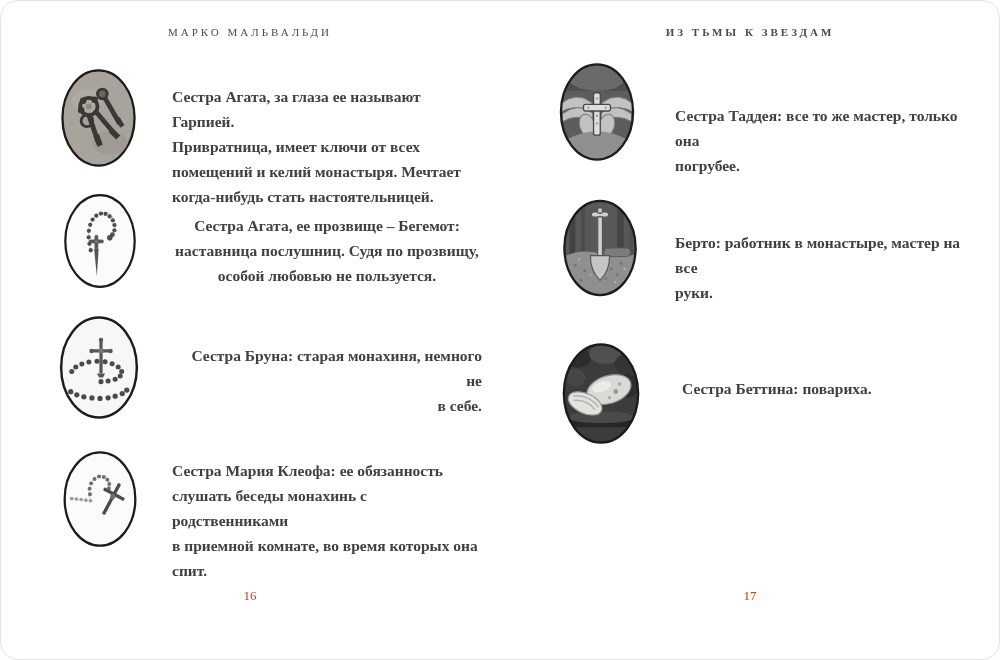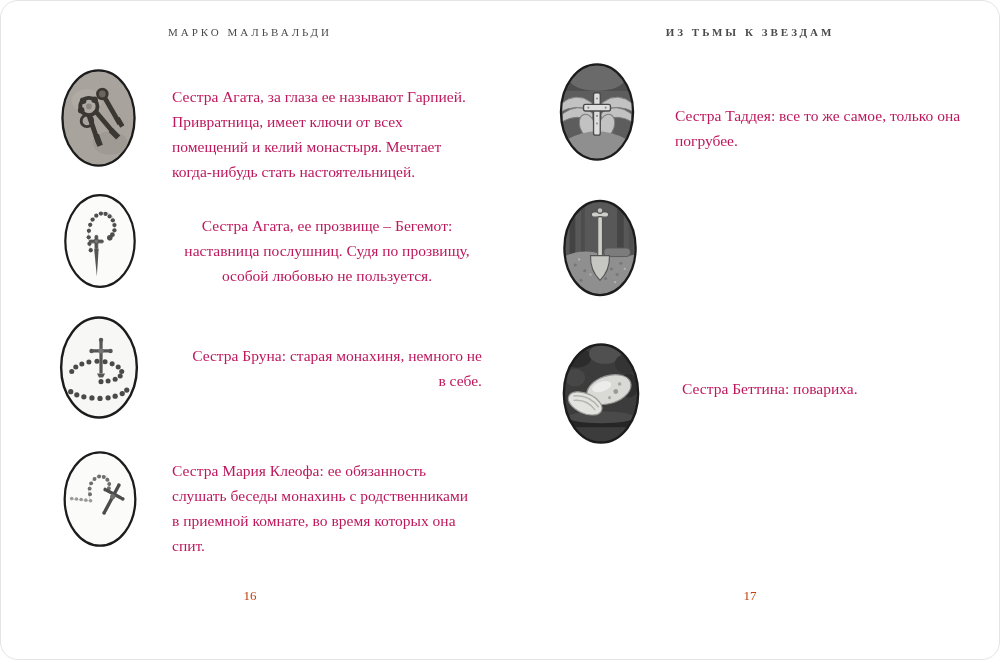--- a/index.html
+++ b/index.html
@@ -18,22 +18,22 @@
   }
   .running-header.left { left:0; }
   .running-header.right { left:500px;font-weight:bold; }
   .page-number {
     position:absolute; top:588px; width:500px; text-align:center;
     font-size:13px; color:#c2410c;
   }
   .page-number.left { left:0; }
   .page-number.right { left:500px; }
   .entry-text {
-    position:absolute; font-size:15.5px; line-height:25px; color:#be185d;
-    white-space:pre-line; width:310px;
+    position:absolute; font-size:15.5px; line-height:25px; color:#404040;
+    white-space:pre-line; width:310px;font-weight:bold;
   }
   .photo { position:absolute; }
   .photo svg { display:block; }
 </style>
 </head>
 <body>
 
 <div class="spread">
   <div class="page-frame"></div>
 
@@ -209,21 +209,21 @@
           <circle cx="40" cy="38" r="1.1"></circle>
             <circle cx="40" cy="56" r="1.1"></circle>
             <circle cx="40" cy="64" r="1.1"></circle>
           <circle cx="31" cy="47.5" r="1.1"></circle>
             <circle cx="49" cy="47.5" r="1.1"></circle>
         </g>
       </g>
       <ellipse cx="40" cy="52" rx="37.5" ry="49.5" fill="none" stroke="#1c1c1c" stroke-width="2.4"></ellipse>
     </svg>
   </div>
-  <div class="entry-text" style="left:675px; top:103px;">Сестра Таддея: все то же самое, только она
+  <div class="entry-text" style="left:675px; top:103px;">Сестра Таддея: все то же мастер, только она
 погрубее.</div>
 
   <div class="photo" style="left:562px; top:198px;">
     <svg width="76" height="100" viewBox="0 0 80 104">
       <defs>
         <clipPath id="ovB">
             <ellipse cx="40" cy="52" rx="37.5" ry="49.5"></ellipse>
           </clipPath>
       </defs>
       <ellipse cx="40" cy="52" rx="37.5" ry="49.5" fill="#585858"></ellipse>
@@ -254,20 +254,22 @@
         <g fill="#cfcfcb" stroke="#555" stroke-width="1.2">
           <rect x="31" y="14" width="18" height="5.5" rx="2.6"></rect>
           <circle cx="40" cy="12.6" r="3" fill="#c2c2be"></circle>
           <rect x="37.6" y="19" width="5" height="44" rx="1.6"></rect>
           <path d="M30,60 L50,60 Q50.5,76 40,86 Q29.5,76 30,60 Z" fill="#c6c6c2"></path>
         </g>
       </g>
       <ellipse cx="40" cy="52" rx="37.5" ry="49.5" fill="none" stroke="#1c1c1c" stroke-width="2.4"></ellipse>
     </svg>
   </div>
+  <div class="entry-text" style="left:675px; top:230px;">Берто: работник в монастыре, мастер на все
+руки.</div>
 
   <div class="photo" style="left:560px; top:342px;">
     <svg width="82" height="103" viewBox="0 0 80 104">
       <defs>
         <clipPath id="ovC">
             <ellipse cx="40" cy="52" rx="37.5" ry="49.5"></ellipse>
           </clipPath>
       </defs>
       <ellipse cx="40" cy="52" rx="37.5" ry="49.5" fill="#3c3c3c"></ellipse>
       <g clip-path="url(#ovC)">

